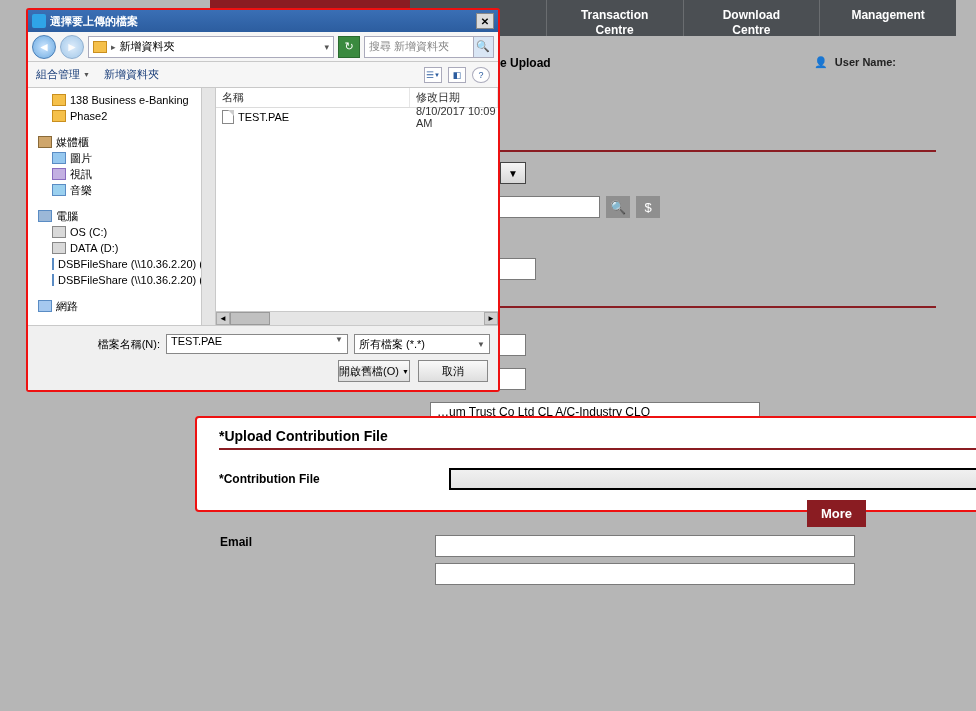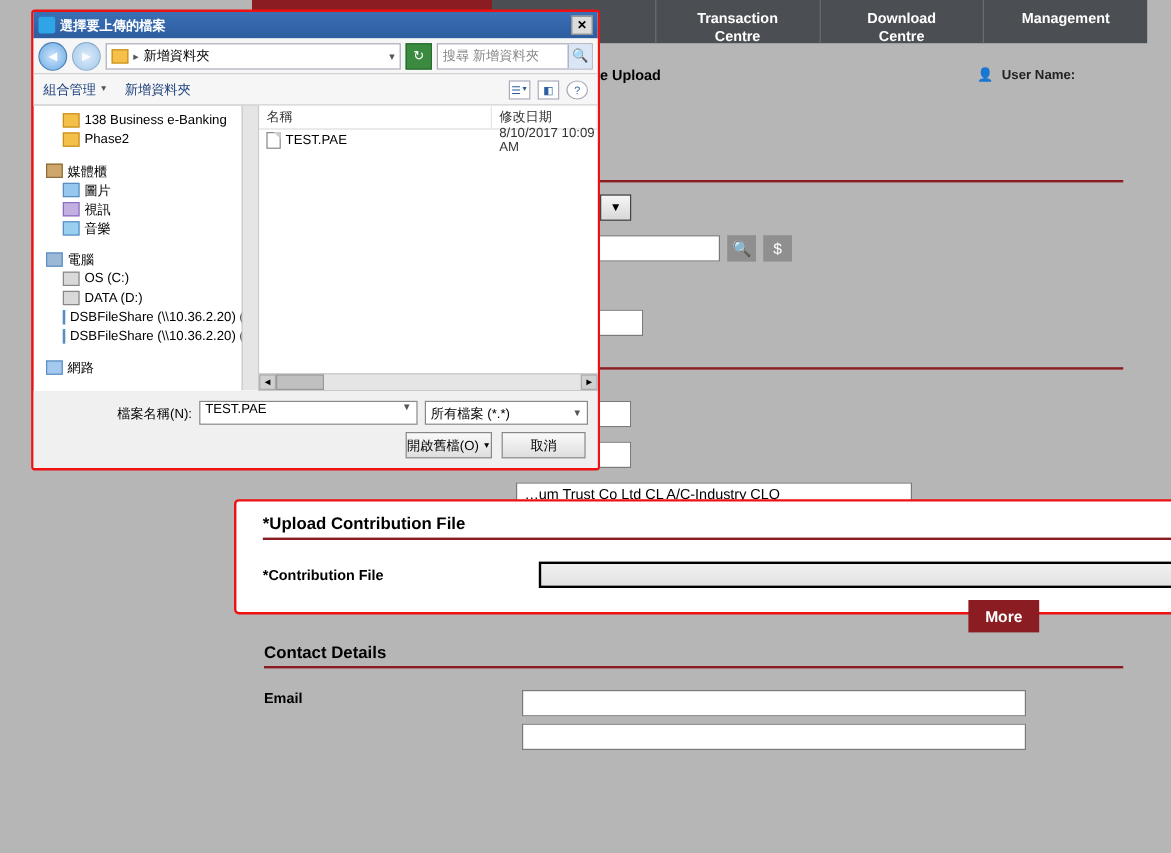--- a/index.html
+++ b/index.html
@@ -377,21 +377,20 @@
   <div class="upload-row">
     <div class="upload-label">*Contribution File</div>
     <div class="file-path"></div>
     <button class="browse-btn">瀏覽...</button>
   </div>
 </div>
 
 <div class="more-btn">More</div>
 
 <div class="contact-section">
-  <div class="section-title">Contact Details</div>
   <div class="contact-row">
     <div class="contact-label">Email</div>
     <div class="contact-inputs">
       <div class="txt-input" style="width:420px;"></div>
       <div class="txt-input" style="width:420px;"></div>
     </div>
   </div>
 </div>
 
 <div class="dialog">

